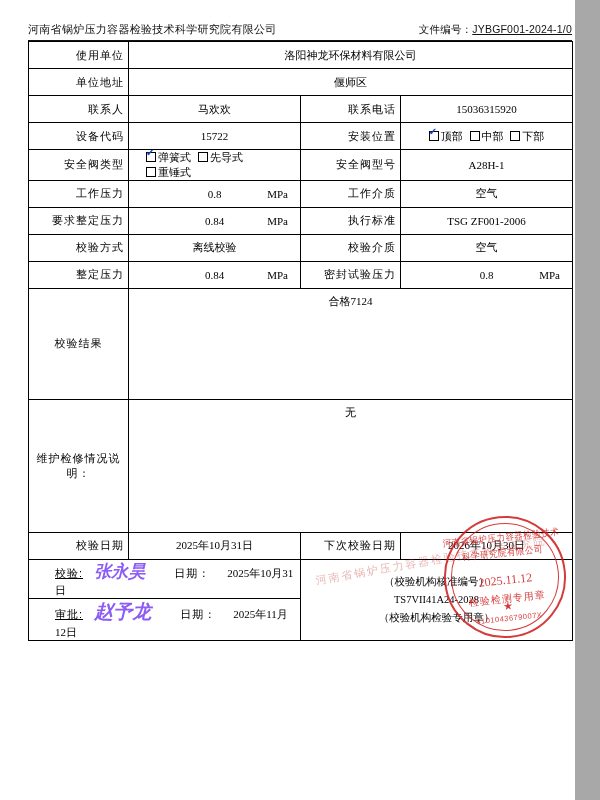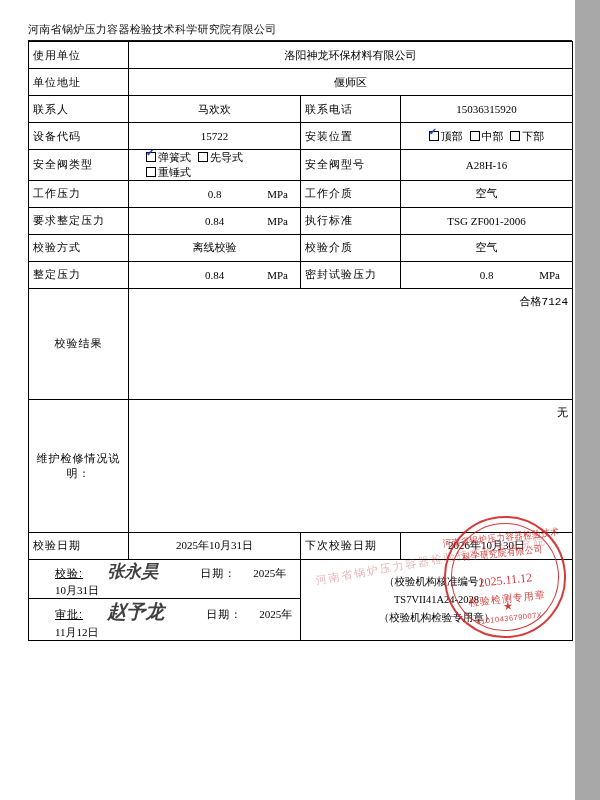--- a/index.html
+++ b/index.html
@@ -110,21 +110,21 @@
     font-size: 11px;
     color: #000;
   }
   table.main td {
     border: 1px solid #000;
     height: 26px;
     padding: 0 4px;
     vertical-align: middle;
   }
   .lbl {
-    text-align: left;
+    text-align: right;
     letter-spacing: 1px;
   }
   .val {
     text-align: center;
     font-family: "Liberation Serif", serif;
     font-size: 11px;
   }
   .val-num {
     font-family: "Liberation Serif", serif;
   }
@@ -160,35 +160,35 @@
     line-height: 10px;
   }
   .opt { white-space: nowrap; margin-right: 4px; }
   .tall-left {
     text-align: center;
     letter-spacing: 1px;
   }
   .tall-content {
     vertical-align: top !important;
     padding-top: 5px !important;
-    font-family: Liberation Mono, monospace;
-    text-align: right;
+    font-family: Liberation Serif, serif;
+    text-align: center;
   }
   .sig-td {
     height: 50px;
     padding-left: 26px !important;
     text-align: left;
     position: relative;
   }
   .sig-label { letter-spacing: 1px; text-decoration: underline; }
   .sig-name {
     font-family: "Liberation Serif", serif;
     font-size: 17px;
-    color: #404040;
-    margin: 0 21px;
+    color: #8b5cf6;
+    margin: 0 8px;
     font-style: italic;
     font-weight: bold;
   }
   .sig-date-label { letter-spacing: 1px; margin-left: 18px; }
   .sig-date {
     font-family: "Liberation Serif", serif;
     margin-left: 14px;
   }
   .cert-cell {
     text-align: center;
@@ -272,20 +272,23 @@
   }
 </style>
 </head>
 <body>
 
 <div class="page">
   <div class="sheet">
 
     <div class="hdr-line">
       <div class="hdr-left">河南省锅炉压力容器检验技术科学研究院有限公司</div>
+      <div class="hdr-right">
+        <span>文件编号：</span><span class="docno">JYBGF001-2024-1/0</span>
+      </div>
     </div>
 
 
     <table class="main">
       <colgroup>
         <col style="width:100px">
         <col style="width:172px">
         <col style="width:100px">
         <col style="width:172px">
       </colgroup>
@@ -315,21 +318,21 @@
           </td>
         </tr>
         <tr>
           <td class="lbl">安全阀类型</td>
           <td style="text-align:left; padding-left:17px; line-height:1.35;">
             <span class="opt"><span class="cb on"></span><span>弹簧式</span></span>
             <span class="opt"><span class="cb"></span><span>先导式</span></span>
             <span class="opt"><span class="cb"></span><span>重锤式</span></span>
           </td>
           <td class="lbl">安全阀型号</td>
-          <td class="val">A28H-16</td>
+          <td class="val">A28H-1</td>
         </tr>
         <tr>
           <td class="lbl">工作压力</td>
           <td>
             <span class="val-wrap">
               <span class="val-num">0.8</span>
               <span class="u">MPa</span>
             </span>
           </td>
           <td class="lbl">工作介质</td>

